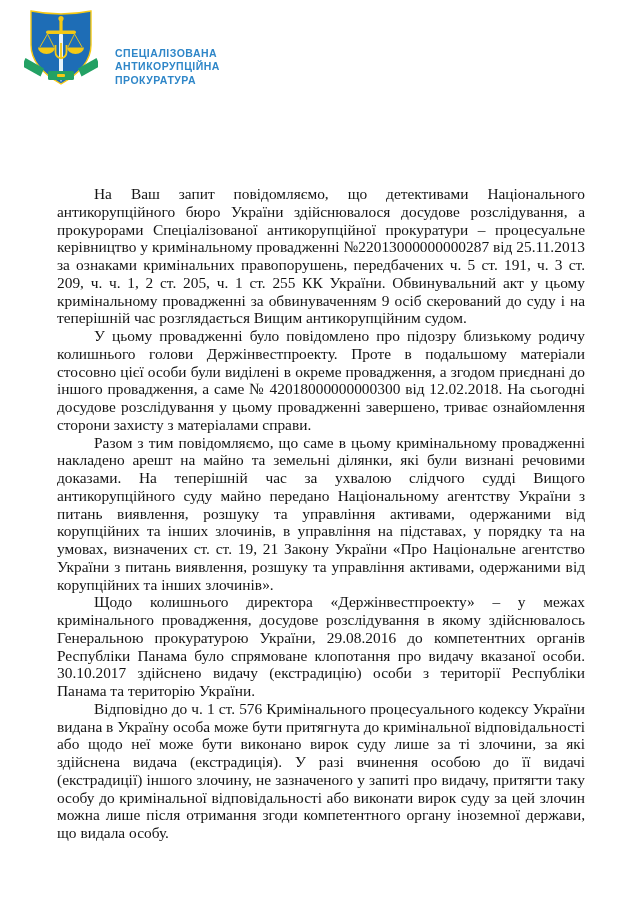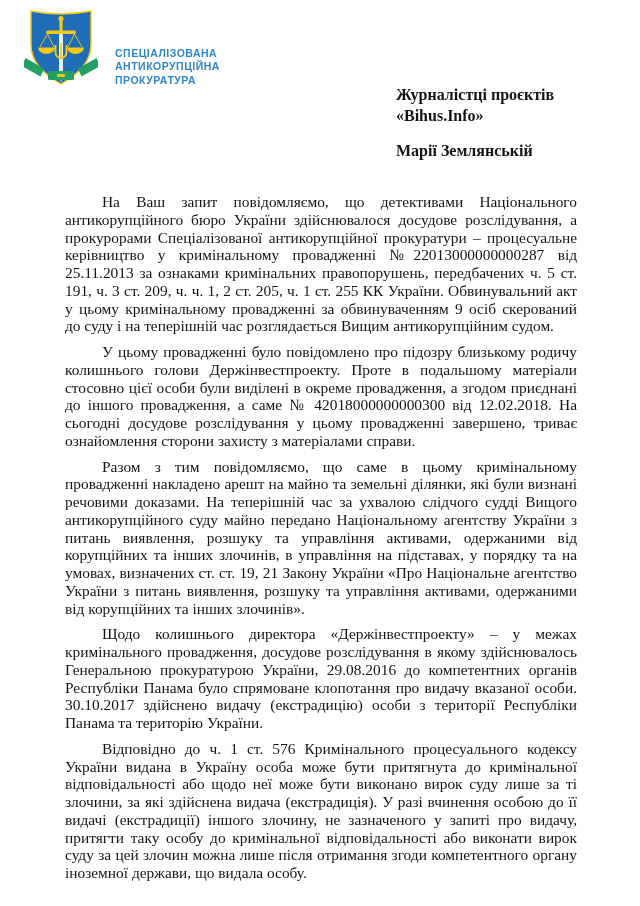--- a/index.html
+++ b/index.html
@@ -50,21 +50,21 @@
   .letter-body {
     position: absolute;
     left: 57px;
     top: 185px;
     width: 528px;
     font-size: 15.4px;
     line-height: 17.75px;
     text-align: justify;
     text-justify: inter-word;
   }
-  .letter-body p { margin: 8px; text-indent: 37px; }
+  .letter-body p { margin: 0; text-indent: 37px; }
 </style>
 </head>
 <body>
 
 <div class="page">
 
   <div class="letterhead">
     <svg class="emblem" viewBox="0 0 74 80" aria-hidden="true">
 
       <g>
@@ -100,25 +100,20 @@
       </g>
     </svg>
 
     <div class="org-name">
       <div>СПЕЦІАЛІЗОВАНА</div>
       <div>АНТИКОРУПЦІЙНА</div>
       <div>ПРОКУРАТУРА</div>
     </div>
   </div>
 
-  <div class="recipient">
-    <div>Журналістці проєктів</div>
-    <div>«Bihus.Info»</div>
-    <div class="recipient-name">Марії Землянській</div>
-  </div>
 
   <div class="letter-body">
     <p>На Ваш запит повідомляємо, що детективами Національного антикорупційного бюро України здійснювалося досудове розслідування, а прокурорами Спеціалізованої антикорупційної прокуратури – процесуальне керівництво у кримінальному провадженні №22013000000000287 від 25.11.2013 за ознаками кримінальних правопорушень, передбачених ч. 5 ст. 191, ч. 3 ст. 209, ч. ч. 1, 2 ст. 205, ч. 1 ст. 255 КК України. Обвинувальний акт у цьому кримінальному провадженні за обвинуваченням 9 осіб скерований до суду і на теперішній час розглядається Вищим антикорупційним судом.</p>
     <p>У цьому провадженні було повідомлено про підозру близькому родичу колишнього голови Держінвестпроекту. Проте в подальшому матеріали стосовно цієї особи були виділені в окреме провадження, а згодом приєднані до іншого провадження, а саме № 42018000000000300 від 12.02.2018. На сьогодні досудове розслідування у цьому провадженні завершено, триває ознайомлення сторони захисту з матеріалами справи.</p>
     <p>Разом з тим повідомляємо, що саме в цьому кримінальному провадженні накладено арешт на майно та земельні ділянки, які були визнані речовими доказами. На теперішній час за ухвалою слідчого судді Вищого антикорупційного суду майно передано Національному агентству України з питань виявлення, розшуку та управління активами, одержаними від корупційних та інших злочинів, в управління на підставах, у порядку та на умовах, визначених ст. ст. 19, 21 Закону України «Про Національне агентство України з питань виявлення, розшуку та управління активами, одержаними від корупційних та інших злочинів».</p>
     <p>Щодо колишнього директора «Держінвестпроекту» – у межах кримінального провадження, досудове розслідування в якому здійснювалось Генеральною прокуратурою України, 29.08.2016 до компетентних органів Республіки Панама було спрямоване клопотання про видачу вказаної особи. 30.10.2017 здійснено видачу (екстрадицію) особи з території Республіки Панама та територію України.</p>
     <p>Відповідно до ч. 1 ст. 576 Кримінального процесуального кодексу України видана в Україну особа може бути притягнута до кримінальної відповідальності або щодо неї може бути виконано вирок суду лише за ті злочини, за які здійснена видача (екстрадиція). У разі вчинення особою до її видачі (екстрадиції) іншого злочину, не зазначеного у запиті про видачу, притягти таку особу до кримінальної відповідальності або виконати вирок суду за цей злочин можна лише після отримання згоди компетентного органу іноземної держави, що видала особу.</p>
   </div>
 
 </div>

